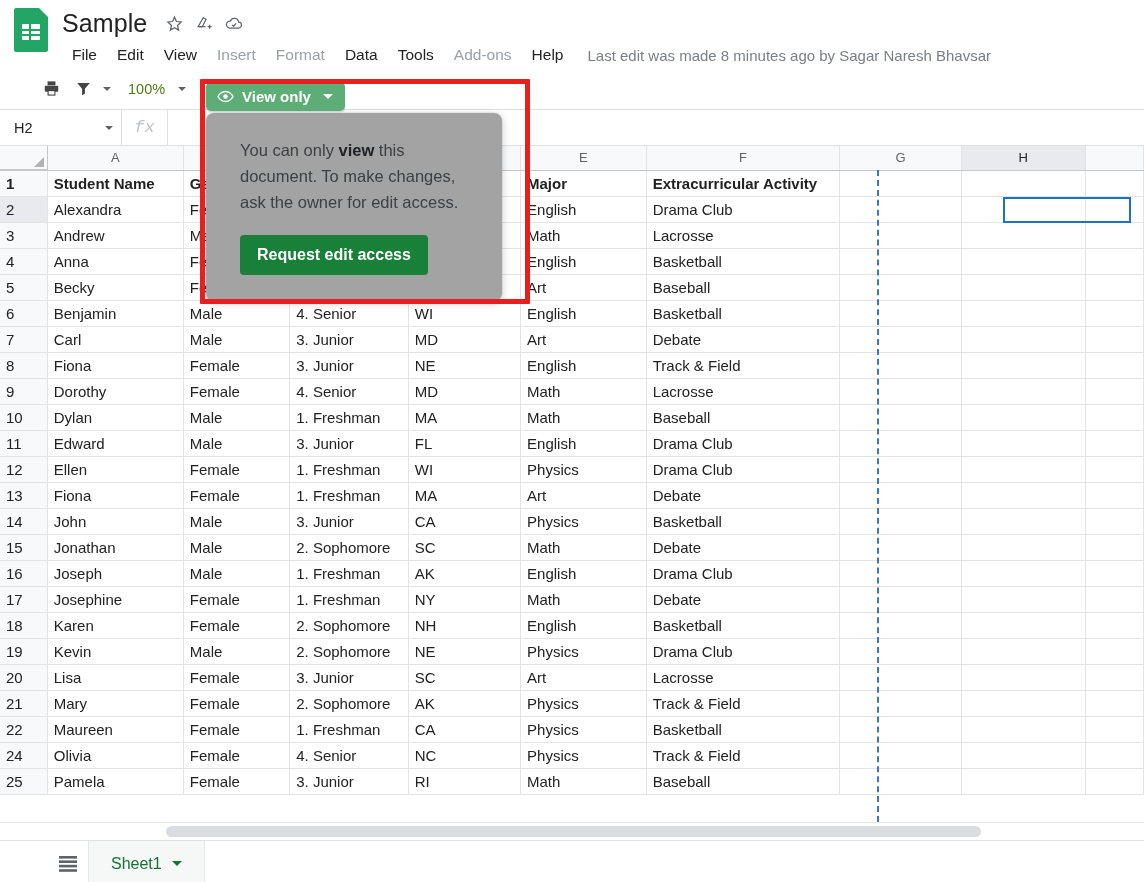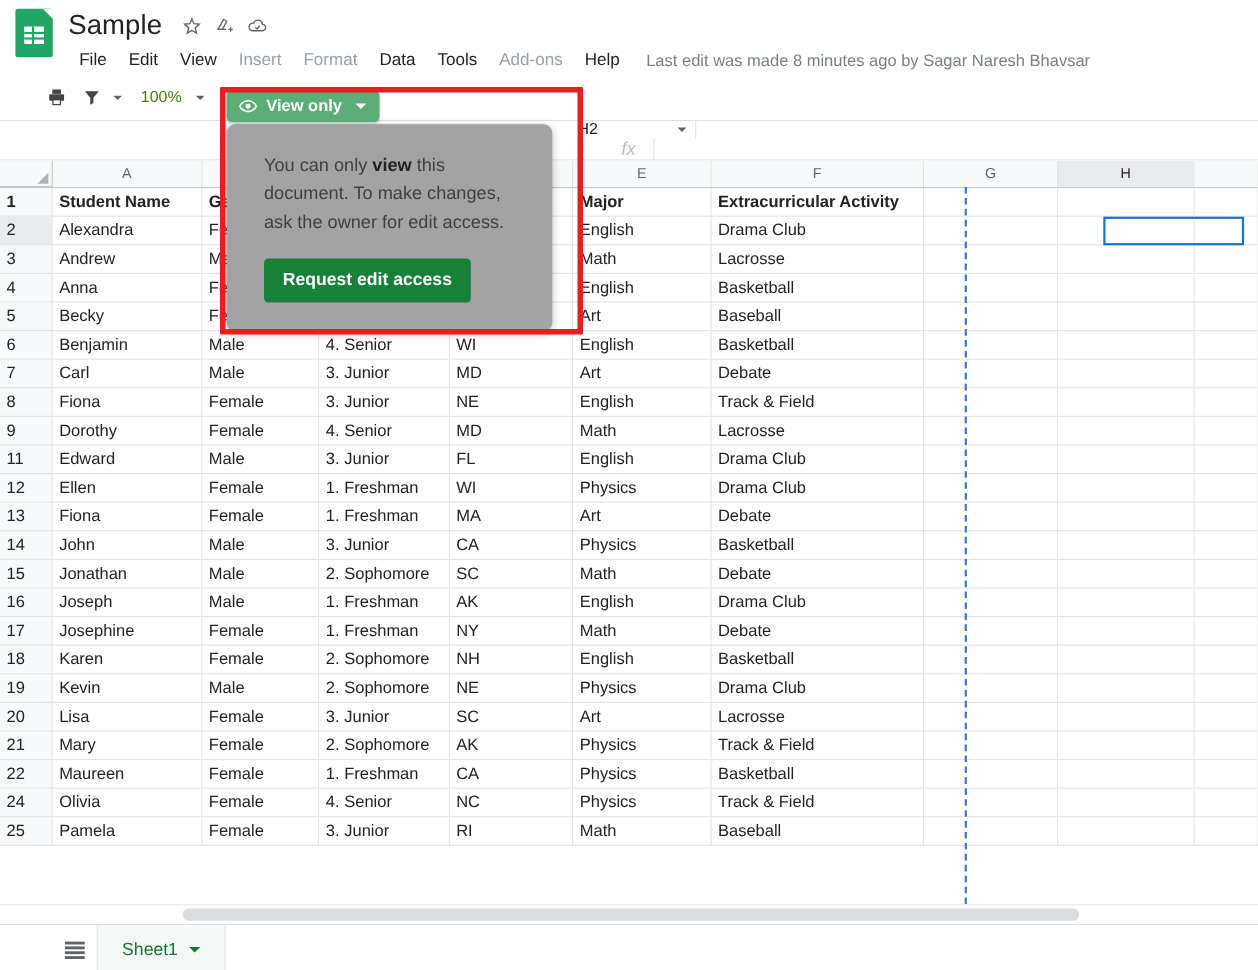--- a/index.html
+++ b/index.html
@@ -55,29 +55,29 @@
   .toolbar {
     height: 42px; display:flex; align-items:center; padding-left: 36px; gap: 2px;
     border-bottom: 1px solid #e0e0e0;
   }
   .tb-btn { width: 30px; height: 30px; display:flex; align-items:center; justify-content:center; border-radius:3px; cursor:pointer; }
   .tb-caret { width: 14px; height: 28px; display:flex; align-items:center; justify-content:center; cursor:pointer; }
   .caret-dn { width:0;height:0;border-left:4px solid transparent;border-right:4px solid transparent;border-top:4px solid #5f6368; }
   .zoom-box { font-size: 14.5px; color: #4d7c0f; padding: 0 8px 0 12px; cursor: pointer; }
 
   
-  .formulabar { height: 36px; display:flex; align-items:center; border-bottom:1px solid #e0e0e0; background:#fff;flex-direction:column; }
+  .formulabar { height: 36px; display:flex; align-items:center; border-bottom:1px solid #e0e0e0; background:#fff; }
   .namebox {
     width: 122px; height: 36px; display:flex; align-items:center; justify-content:space-between;
     padding: 0 8px 0 14px; border-right:1px solid #e0e0e0; cursor:pointer;
   }
   .namebox .nb-text { font-size: 14.5px; color: #222; }
   .fx {
     width: 46px; height: 36px; display:flex; align-items:center; justify-content:center;
-    font-style: italic; font-family:Liberation Sans, sans-serif; font-size:17px; color:#bdc1c6;
+    font-style: italic; font-family:Liberation Mono, monospace; font-size:17px; color:#bdc1c6;
     border-right: 1px solid #e0e0e0;
   }
   .formula-input { flex:1; height:36px; font-size:14px; color:#222; padding-left:10px; display:flex; align-items:center; }
 
   
   .grid-wrap { position: relative; height: 676px; overflow: hidden; background:#fff; }
   table.grid { border-collapse: collapse; table-layout: fixed; }
   table.grid th, table.grid td {
     border-right: 1px solid #e2e3e3; border-bottom: 1px solid #e2e3e3;
     font-size: 15px; color: #222; height: 26px; padding: 0 4px 0 6px;
@@ -359,20 +359,32 @@
           <td>Female</td>
           <td>4. Senior</td>
           <td>MD</td>
           <td>Math</td>
           <td>Lacrosse</td>
           <td></td>
           <td></td>
           <td></td>
         </tr>
         <tr>
+          <td class="rownum">10</td>
+          <td>Dylan</td>
+          <td>Male</td>
+          <td>1. Freshman</td>
+          <td>MA</td>
+          <td>Math</td>
+          <td>Baseball</td>
+          <td></td>
+          <td></td>
+          <td></td>
+        </tr>
+        <tr>
           <td class="rownum">11</td>
           <td>Edward</td>
           <td>Male</td>
           <td>3. Junior</td>
           <td>FL</td>
           <td>English</td>
           <td>Drama Club</td>
           <td></td>
           <td></td>
           <td></td>

